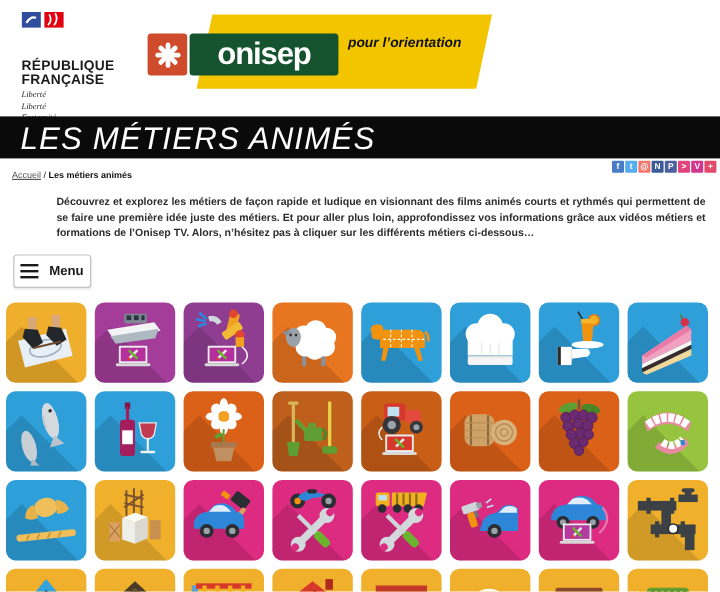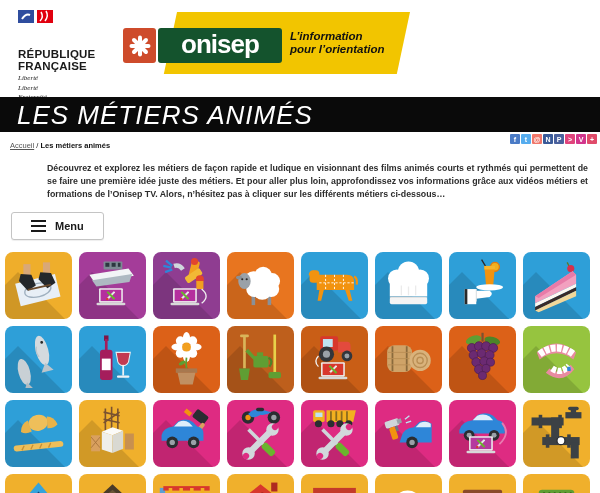--- a/index.html
+++ b/index.html
@@ -25,21 +25,21 @@
   .share-icon{width:10px;height:10px;border-radius:1px;color:#fff;font-size:7px;font-weight:bold;
     display:flex;align-items:center;justify-content:center;line-height:1;cursor:pointer}
   
   .breadcrumb{position:absolute;left:10px;top:141px;font-size:7.5px;color:#222}
   .breadcrumb a{color:#555;text-decoration:underline;cursor:pointer}
   .bc-current{font-weight:bold;color:#111}
   
   .intro{position:absolute;left:47px;top:162px;width:541px;margin:0;
     font-size:8.8px;font-weight:bold;line-height:13.2px;color:#2d2d2d;text-align:justify}
   
-  .menu-btn{position:absolute;left:11px;top:212px;height:28px;padding:0 19px;display:flex;align-items:center;gap:9px;
+  .menu-btn{position:absolute;left:11px;top:212px;height:28px;padding:0 5px;display:flex;align-items:center;gap:9px;
     background:#fff;border:1px solid #c4c4c4;border-radius:3px;font-family:inherit;
     font-size:11px;font-weight:bold;color:#1a1a1a;box-shadow:0 1px 1px rgba(0,0,0,.07);cursor:pointer}
   .hamburger{display:flex;flex-direction:column;gap:2.5px}
   .hamburger i{display:block;width:15px;height:2.5px;background:#1a1a1a}
   
   .tiles{position:absolute;left:5px;top:252px;display:grid;grid-template-columns:repeat(8,67px);grid-auto-rows:67px;gap:7px}
   .tile{position:relative;border-radius:8px;overflow:hidden;cursor:pointer}
   .tshadow{position:absolute;left:20%;top:30%;width:170%;height:60%;background:rgba(0,0,0,.13);
     transform:rotate(45deg);transform-origin:0 0}
   .ticon{position:absolute;inset:0;display:flex;align-items:center;justify-content:center}
@@ -78,21 +78,20 @@
           <line x1="2.5" y1="11" x2="19.5" y2="11"></line>
           <line x1="5" y1="5" x2="17" y2="17"></line>
           <line x1="17" y1="5" x2="5" y2="17"></line>
         </g>
       </svg>
     </div>
     <div class="onisep-black" id="onisep-black" style="background: #14532d;">
       <span>onisep</span>
     </div>
     <div class="onisep-tagline">
-      <div>L’information</div>
       <div>pour l’orientation</div>
     </div>
   </div>
 </header>
 
 <div class="banner" id="banner" style="background: rgb(10, 10, 10);">
   <h1 id="banner-title" style="color: rgb(255, 255, 255);">LES MÉTIERS ANIMÉS</h1>
 </div>
 
 <div class="share-bar" id="share-bar">

